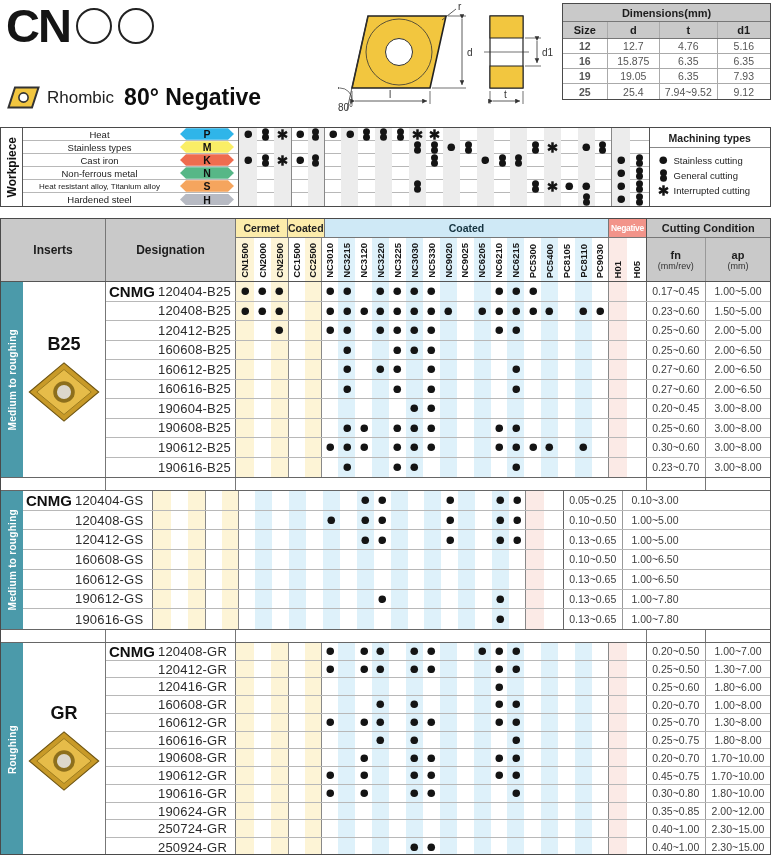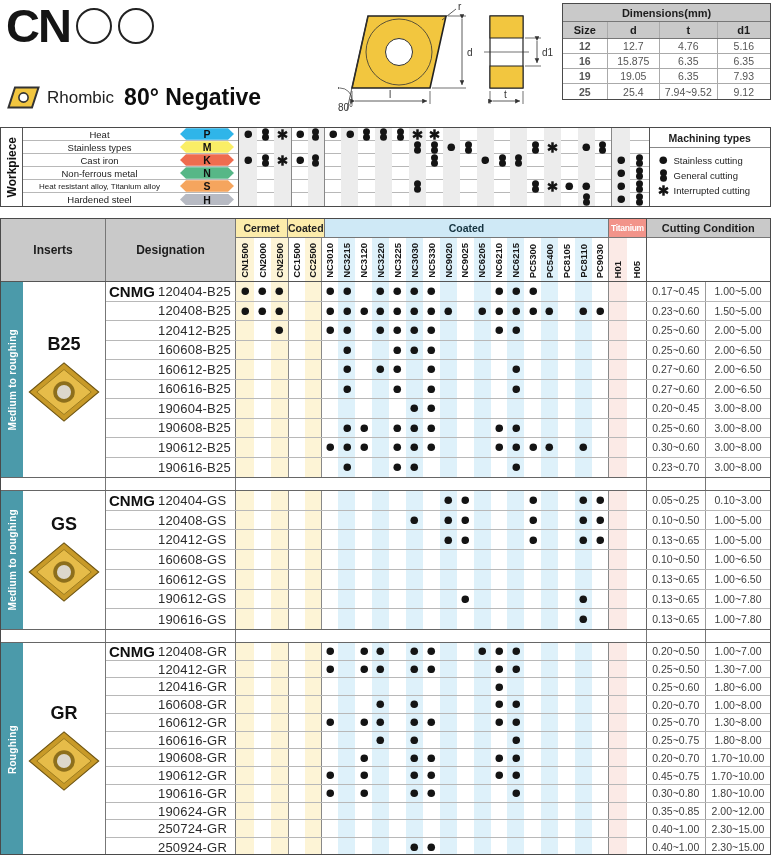--- a/index.html
+++ b/index.html
@@ -666,21 +666,21 @@
 
   <div id="mt">
     <div id="mt-head">
       <div class="h-inserts">Inserts</div>
       <div class="h-desig">Designation</div>
       <div class="h-grades">
         <div id="h-groups">
             <div class="h-group g-y" style="flex-basis: 52.5px;">Cermet</div>
             <div class="h-group g-y" style="flex-basis: 33px;">Coated</div>
             <div class="h-group g-b" style="flex-basis: 287.504px;">Coated</div>
-            <div class="h-group g-p" style="flex-basis: 36.5px;">Titanium</div>
+            <div class="h-group g-p" style="flex-basis: 36.5px;">Negative</div>
           </div>
         <div id="h-labels">
             <div class="gcell t-y" style="flex-basis: 17.5px;">
               <span class="vlabel">CN1500</span>
             </div>
             <div class="gcell" style="flex-basis: 17.5px;">
               <span class="vlabel">CN2000</span>
             </div>
             <div class="gcell t-y gend" style="flex-basis: 17.5px;">
               <span class="vlabel">CN2500</span>
@@ -745,20 +745,30 @@
             <div class="gcell t-p" style="flex-basis: 18.25px;">
               <span class="vlabel">H01</span>
             </div>
             <div class="gcell" style="flex-basis: 18.25px;">
               <span class="vlabel">H05</span>
             </div>
           </div>
       </div>
       <div class="h-cut">
         <div class="h-cut-title">Cutting Condition</div>
+        <div class="h-cut-cols">
+          <div class="h-fn">
+            <span class="cc-l">fn</span>
+            <span class="cc-u">(mm/rev)</span>
+          </div>
+          <div class="h-ap">
+            <span class="cc-l">ap</span>
+            <span class="cc-u">(mm)</span>
+          </div>
+        </div>
       </div>
     </div>
     <div id="mt-body">
         <div class="tgroup">
           <div class="tg-side" style="background: rgb(75, 154, 170);">
             <span class="vtext">Medium to roughing</span>
           </div>
           <div class="tg-ins">
             <div class="ins-label">B25</div>
             <div><svg width="74" height="60" viewBox="0 0 78 64">
@@ -1419,29 +1429,20 @@
           <div class="sp" style="width: 105px;"></div>
           <div class="sp" style="width: 130px;"></div>
           <div class="sp" style="width: 410.5px;"></div>
           <div class="sp" style="width: 59.5px;"></div>
           <div style="width: 64px;"></div>
         </div>
         <div class="tgroup">
           <div class="tg-side" style="background: rgb(75, 154, 170);">
             <span class="vtext">Medium to roughing</span>
           </div>
-          <div class="tg-ins">
-            <div class="ins-label">GS</div>
-            <div><svg width="74" height="60" viewBox="0 0 78 64">
-  <polygon points="39,1 76,32 39,63 2,32" fill="#c89a28" stroke="#6e5410" stroke-width="1.2"></polygon>
-  <polygon points="39,8 68,32 39,56 10,32" fill="#e6bc49" stroke="#9a7a1e" stroke-width="1"></polygon>
-  <circle cx="39" cy="32" r="11.5" fill="#8d6f1c"></circle>
-                <circle cx="39" cy="32" r="7.5" fill="#dcd7cb"></circle>
-              </svg></div>
-          </div>
           <div class="tg-rows">
             <div class="trow" style="height: 19.714px;">
               <div class="td-desig">
                 <span class="d-prefix">CNMG</span>
                 <span class="d-size">120404-GS</span>
               </div>
               <div class="td-grid">
                 <div class="gcell t-y" style="flex-basis: 17.5px;"></div>
                 <div class="gcell" style="flex-basis: 17.5px;"></div>
                 <div class="gcell t-y gend" style="flex-basis: 17.5px;"></div>

